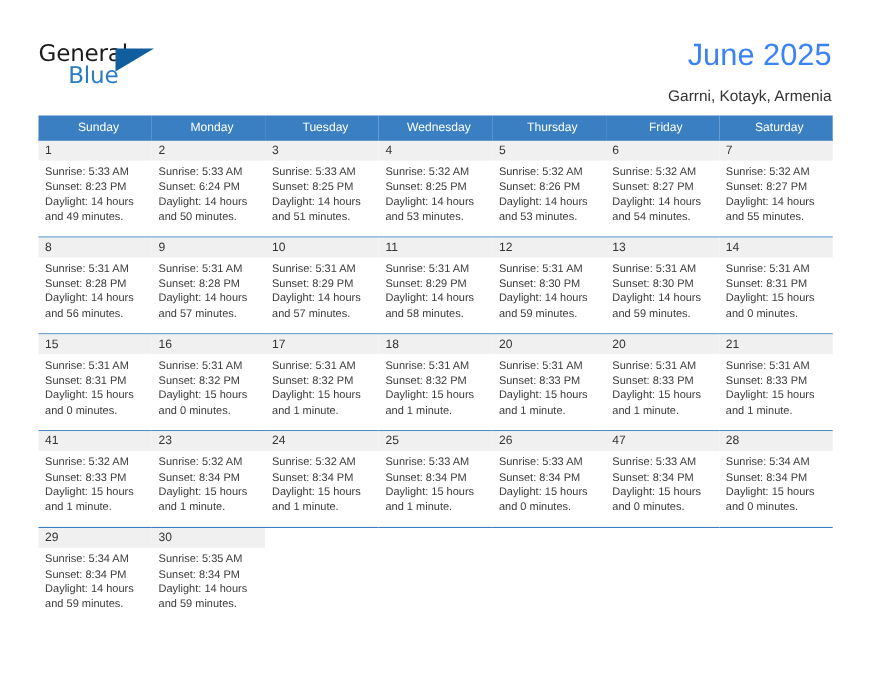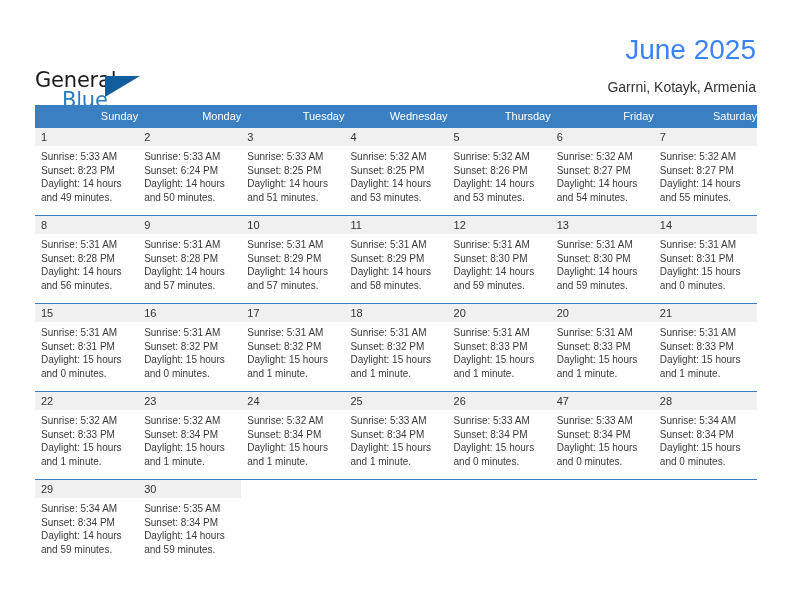--- a/index.html
+++ b/index.html
@@ -29,21 +29,20 @@
     top: 0;
     width: 792px;
     height: 100px;
   }
   .logo {
     position: absolute;
     left: 35px;
     top: 36px;
     width: 130px;
     height: 48px;
-    margin-top: 32px;
   }
   .logo-general {
     position: absolute;
     left: 0;
     top: 0;
     font-size: 21px;
     letter-spacing: -0.2px;
     color: #1b1b1b;
     font-family: "DejaVu Sans", sans-serif;
   }
@@ -92,21 +91,21 @@
     top: 105px;
     width: 722px;
     border-collapse: collapse;
     table-layout: fixed;
   }
   .calendar th {
     background: #3a7fc1;
     color: #ffffff;
     font-size: 11px;
     font-weight: normal;
-    text-align: right;
+    text-align: center;
     padding: 5px 0 5px 6px;
     height: 10px;
     border: none;
   }
   .calendar td {
     vertical-align: top;
     padding: 0;
     border: none;
     border-top: 1px solid #3a7fc1;
     height: 88px;
@@ -405,21 +404,21 @@
                 <div>Sunset: 8:33 PM</div>
                 <div>Daylight: 15 hours</div>
                 <div>and 1 minute.</div>
               </div>
             </div>
           </td>
         </tr>
         <tr>
           <td class="">
             <div class="cell-inner">
-              <span class="daynum">22</span>
+              <span class="daynum">41</span>
               <div class="details">
                 <div>Sunrise: 5:32 AM</div>
                 <div>Sunset: 8:33 PM</div>
                 <div>Daylight: 15 hours</div>
                 <div>and 1 minute.</div>
               </div>
             </div>
           </td>
           <td class="">
             <div class="cell-inner">

